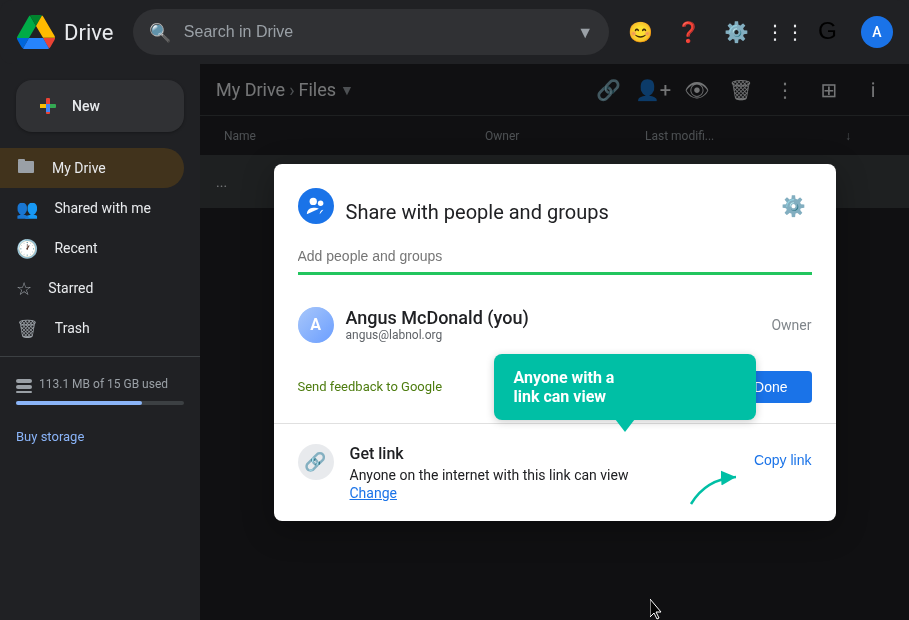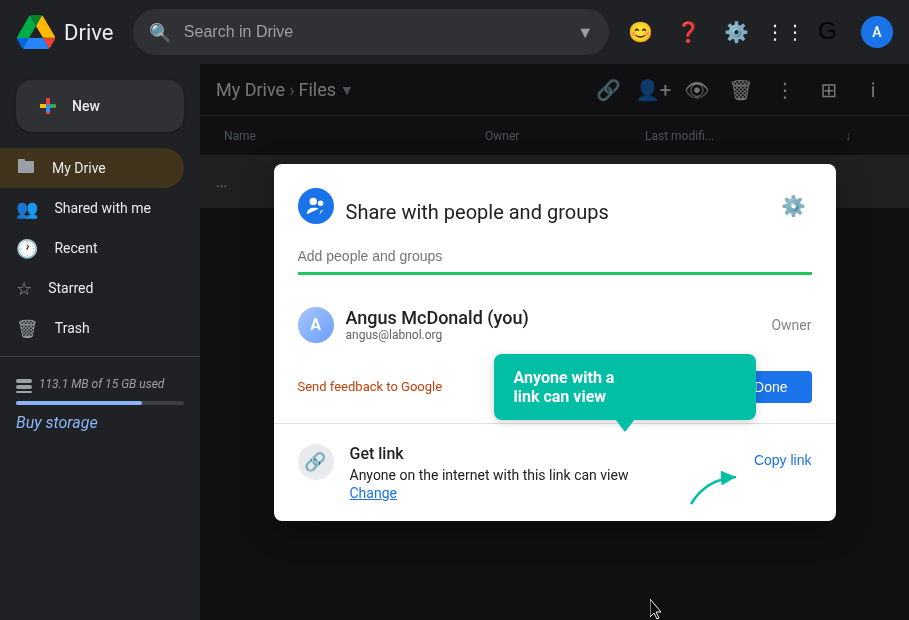--- a/index.html
+++ b/index.html
@@ -126,25 +126,25 @@
       gap: 16px;
       cursor: pointer;
       color: #e8eaed;
       font-size: 14px;
       border-radius: 0 20px 20px 0;
       margin-right: 16px;
     }
     .sidebar-item.active { background: #41331c; }
     .sidebar-icon { font-size: 18px; color: #9aa0a6; }
     .sidebar-divider { height: 1px; background: #3c4043; margin: 8px 0; }
-    .storage-section { padding: 12px 16px; font-style: italic; }
+    .storage-section { padding: 12px 16px; }
     .storage-bar-bg { height: 4px; background: #3c4043; border-radius: 2px; margin: 8px 0; }
     .storage-bar-fill { height: 4px; background: #8ab4f8; border-radius: 2px; width: 75%; }
     .storage-text { font-size: 12px; color: #9aa0a6; }
-    .buy-storage { font-size: 16px; color: #8ab4f8; cursor: pointer; margin-top: 8px; display: block; }
+    .buy-storage { font-size: 13px; color: #8ab4f8; cursor: pointer; margin-top: 24px; display: block; }
 
     
     .content-area {
       flex: 1;
       background: #202124;
       position: relative;
     }
 
     
     .content-header {
@@ -293,21 +293,21 @@
     .user-email { font-size: 12px; color: #5f6368; }
     .user-role { font-size: 14px; color: #80868b; }
     .dialog-footer {
       padding: 12px 24px 20px;
       display: flex;
       align-items: center;
       justify-content: space-between;
     }
     .feedback-link {
       font-size: 13px;
-      color: #c2410c;
+      color: #4d7c0f;
       cursor: pointer;
       text-decoration: none;
     }
     .done-btn {
       background: #1a73e8;
       color: white;
       border: none;
       border-radius: 4px;
       padding: 8px 24px;
       font-size: 14px;

